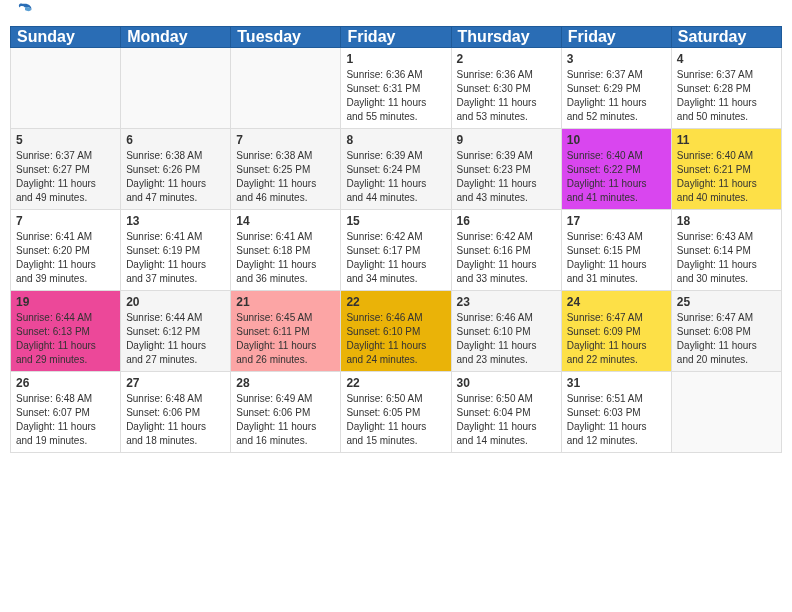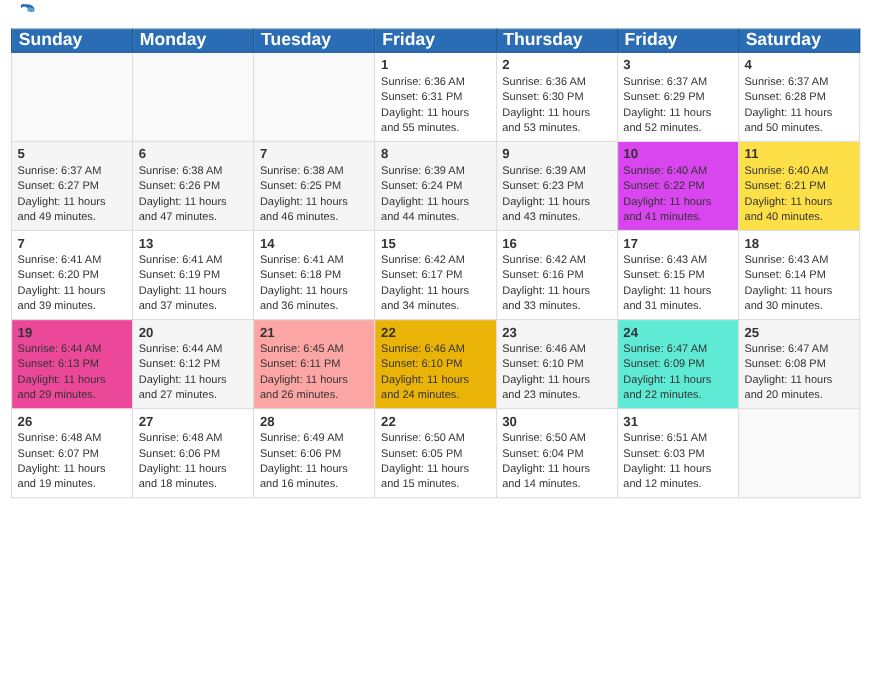--- a/index.html
+++ b/index.html
@@ -300,21 +300,21 @@
 Daylight: 11 hours
 and 24 minutes.</div>
         </td>
         <td style="background-color: rgb(245, 245, 245);">
           <span class="day-number">23</span>
           <div class="day-info" style="white-space: pre-line;">Sunrise: 6:46 AM
 Sunset: 6:10 PM
 Daylight: 11 hours
 and 23 minutes.</div>
         </td>
-        <td style="background-color: #5eead4;">
+        <td style="background-color: #fde047;">
           <span class="day-number">24</span>
           <div class="day-info" style="white-space: pre-line;">Sunrise: 6:47 AM
 Sunset: 6:09 PM
 Daylight: 11 hours
 and 22 minutes.</div>
         </td>
         <td style="background-color: rgb(245, 245, 245); margin-top: 32px;">
           <span class="day-number">25</span>
           <div class="day-info" style="white-space: pre-line;">Sunrise: 6:47 AM
 Sunset: 6:08 PM

